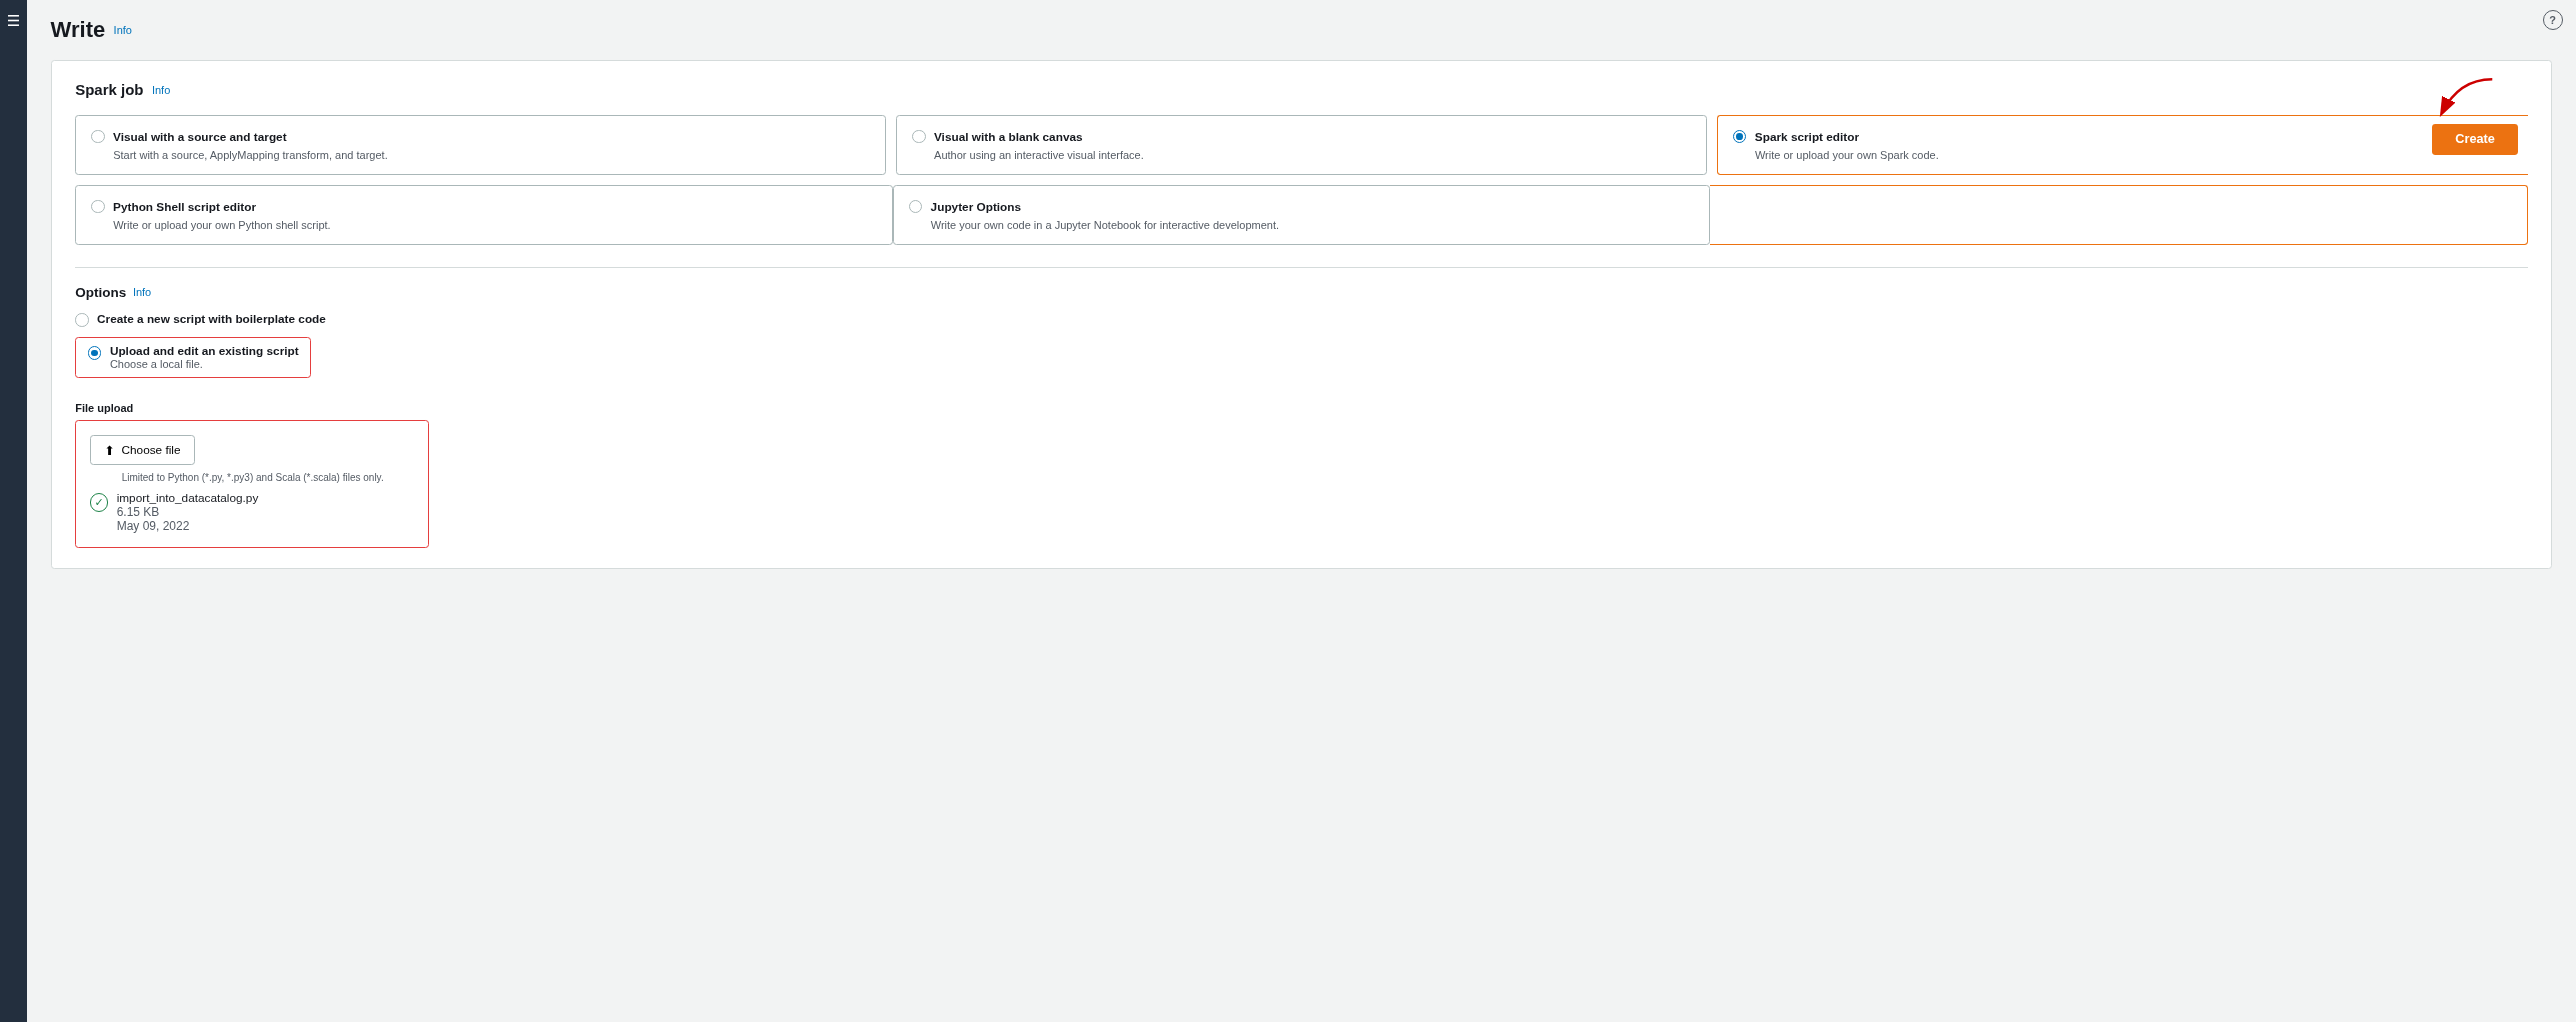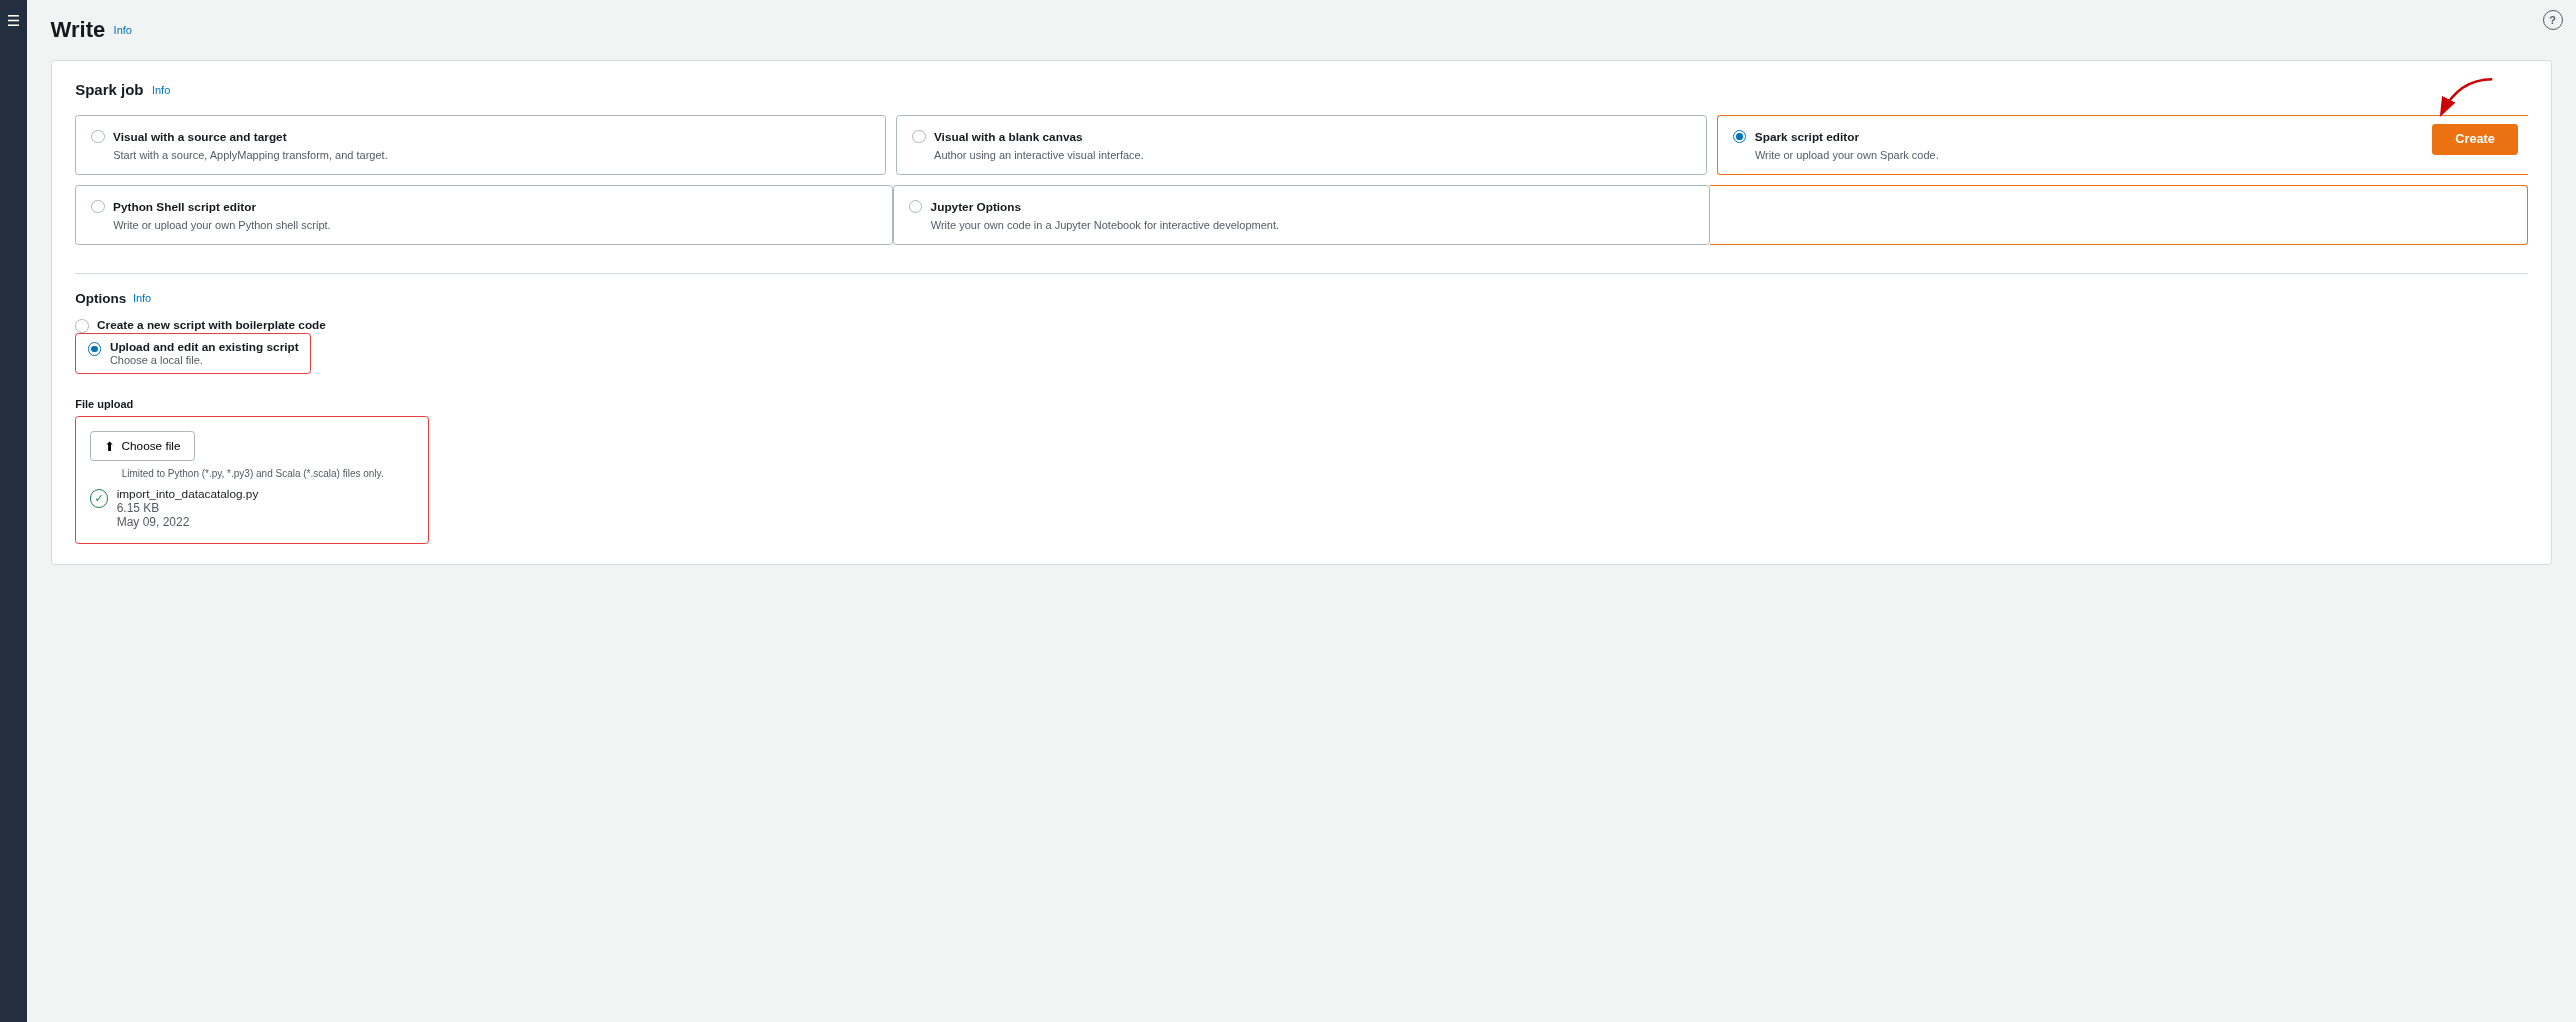--- a/index.html
+++ b/index.html
@@ -185,20 +185,21 @@
 
     .options-title {
       font-size: 13.5px;
       font-weight: 700;
     }
 
     .radio-option-row {
       display: flex;
       align-items: flex-start;
       gap: 8.4px;
+      margin-bottom: 10px;
       cursor: pointer;
     }
 
     .radio-option-content {
       display: flex;
       flex-direction: column;
     }
 
     .radio-option-label {
       font-size: 11.8px;
@@ -357,21 +358,21 @@
 
         <div class="job-type-option selected" style="grid-column: span 1; border: 1.7px solid #ec7211; border-right: none; border-radius: 3.4px 0 0 3.4px;">
           <div class="job-type-option-inner">
             <div class="radio-circle checked"></div>
             <span class="radio-label">Spark script editor</span>
           </div>
           <div class="option-desc">Write or upload your own Spark code.</div>
         </div>
       </div>
 
-      <div style="display: grid; grid-template-columns: 1fr 1fr 1fr; margin-bottom: 28px; border-radius: 28px;">
+      <div style="display: grid; grid-template-columns: 1fr 1fr 1fr; margin-bottom: 22px; border-radius: 28px;">
 
         <div class="job-type-option">
           <div class="job-type-option-inner">
             <div class="radio-circle"></div>
             <span class="radio-label">Python Shell script editor</span>
           </div>
           <div class="option-desc">Write or upload your own Python shell script.</div>
         </div>
 
         <div class="job-type-option">

